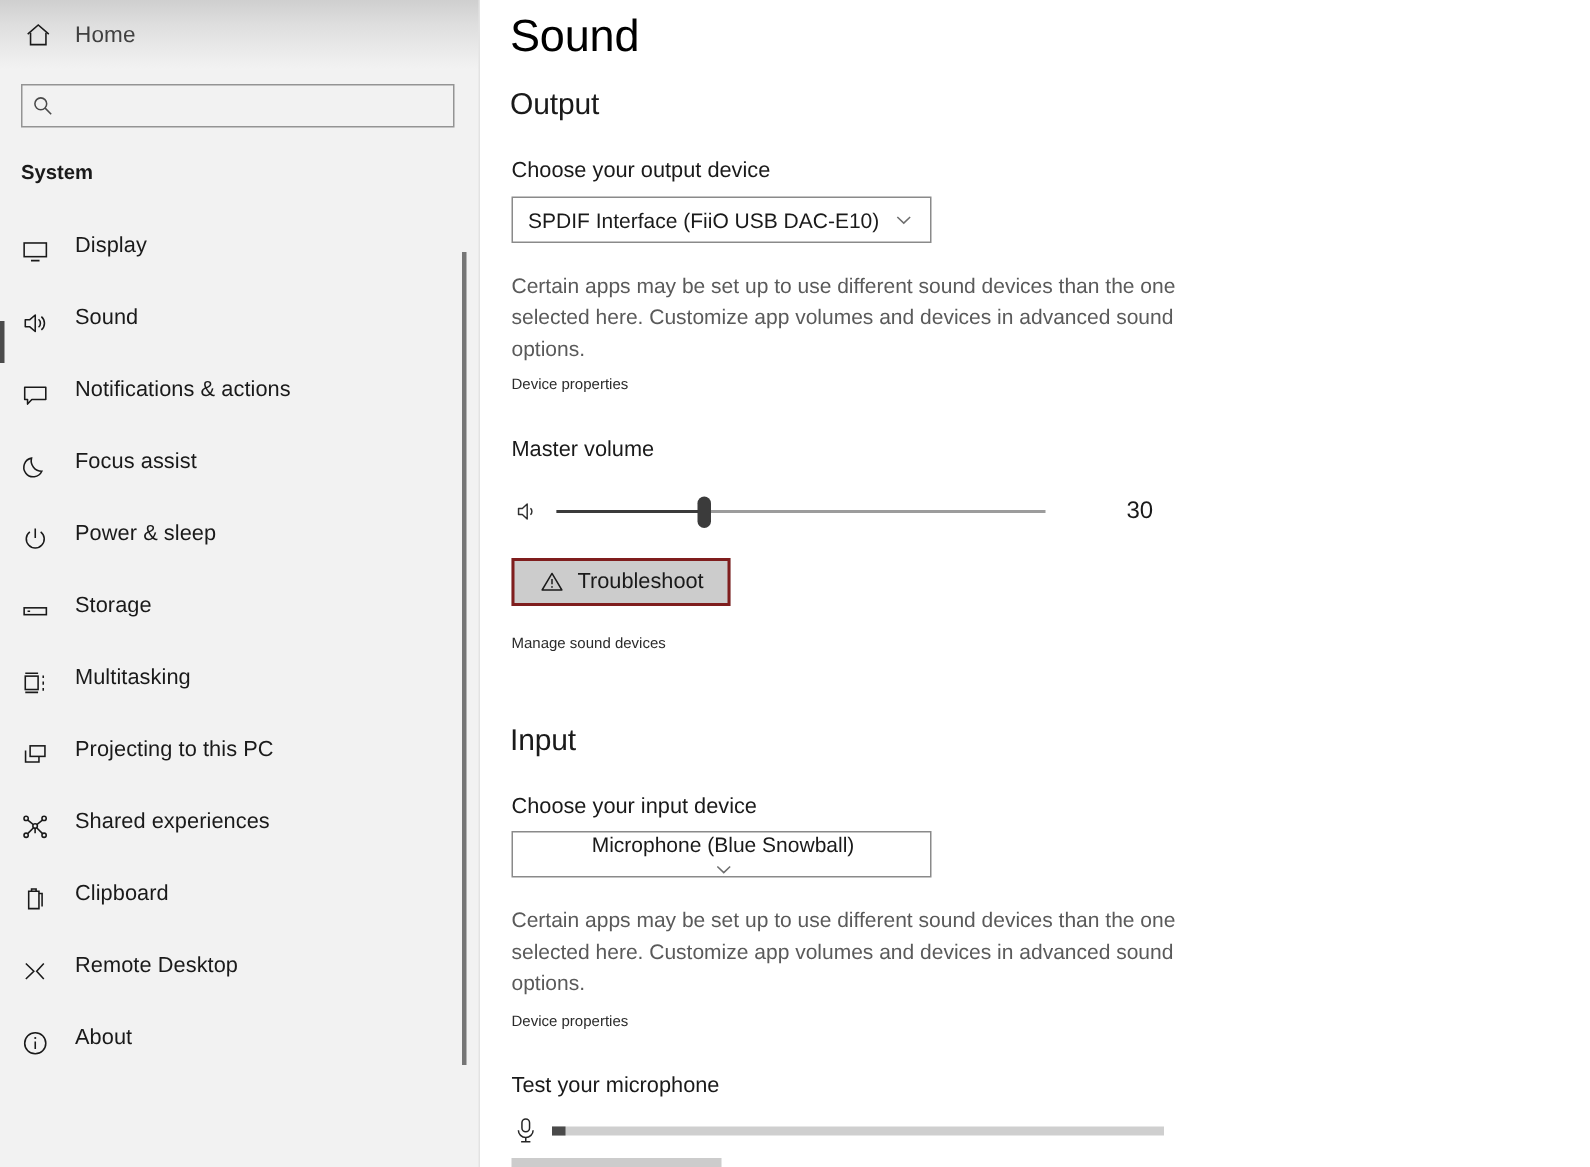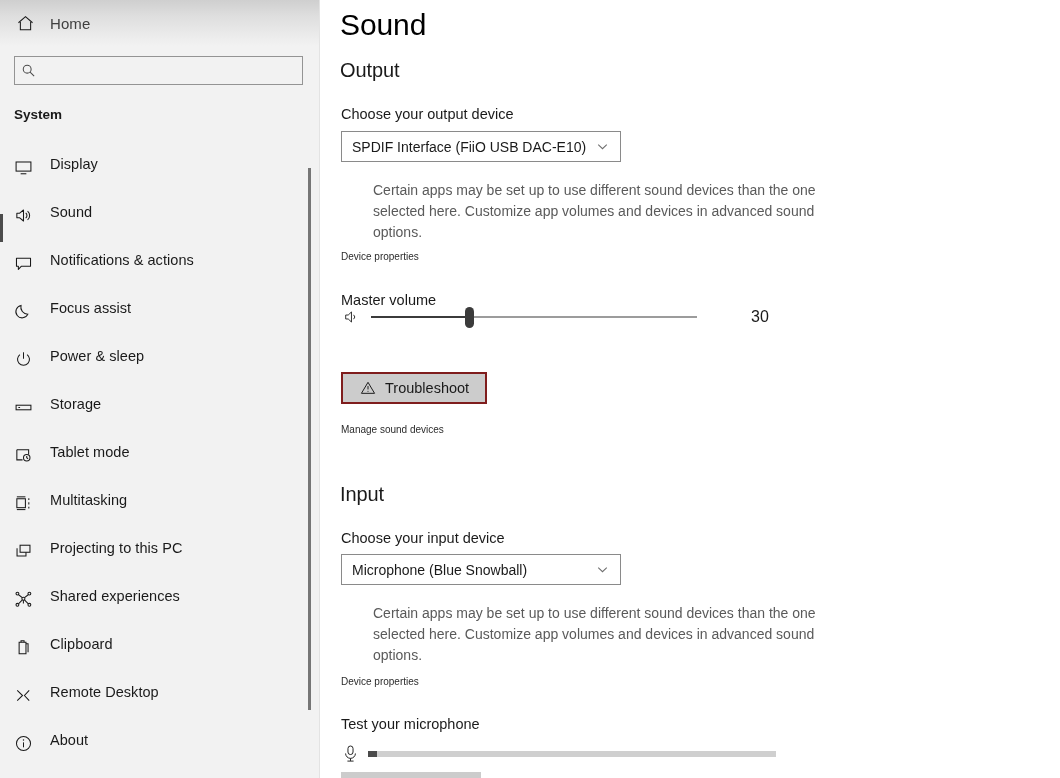--- a/index.html
+++ b/index.html
@@ -198,21 +198,20 @@
   }
   .field-label {
     font-size: 14.5px;
     color: #1a1a1a;
   }
   .body-text {
     font-size: 14px;
     color: #5a5a5a;
     line-height: 21px;
     width: 452px;
-    margin-left: 32px;
   }
   .link-text {
     font-size: 10px;
     color: #2b2b2b;
   }
 
   .combo {
     width: 280px;
     height: 31px;
     border: 1px solid #8a8a8a;
@@ -433,32 +432,20 @@
         <span class="accent"></span>
         <span class="nav-icon">
           <svg width="19" height="19" viewBox="0 0 20 20" fill="none" stroke="currentColor" stroke-width="1.1">
             <rect x="2.2" y="7.6" width="15.6" height="4.8"></rect>
             <path d="M4.6 10 H6.4"></path>
           </svg>
         </span>
         <span class="nav-label">Storage</span>
       </div>
 
-      <div class="nav-item">
-        <span class="accent"></span>
-        <span class="nav-icon">
-          <svg width="19" height="19" viewBox="0 0 20 20" fill="none" stroke="currentColor" stroke-width="1.1">
-            <path d="M3 4 H15.4 V9"></path>
-            <path d="M3 4 V14.6 H9"></path>
-            <circle cx="13.4" cy="12.4" r="3.4"></circle>
-            <path d="M13.4 10.6 V12.4 L14.8 13.4"></path>
-          </svg>
-        </span>
-        <span class="nav-label">Tablet mode</span>
-      </div>
 
       <div class="nav-item">
         <span class="accent"></span>
         <span class="nav-icon">
           <svg width="19" height="19" viewBox="0 0 20 20" fill="none" stroke="currentColor" stroke-width="1.1">
             <rect x="3" y="5" width="9" height="9.4"></rect>
             <path d="M3 3 H12"></path>
             <path d="M3 16.4 H12"></path>
             <path d="M15.6 4.6 V6.4"></path>
             <path d="M15.6 8.8 V11"></path>
@@ -557,21 +544,21 @@
         </svg>
       </span>
     </div>
 
     <div class="abs body-text" style="left:21px; top:180px;">Certain apps may be set up to use different sound devices than the one selected here. Customize app volumes and devices in advanced sound options.</div>
 
     <div class="abs link-text" style="left:21px; top:251px;">Device properties</div>
 
     <div class="abs field-label" style="left:21px; top:292px;">Master volume</div>
 
-    <div class="abs slider-row" style="left:21px; top:306px;">
+    <div class="abs slider-row" style="left:21px; top:330px;">
       <span class="spk-icon">
         <svg width="18" height="18" viewBox="0 0 20 20" fill="none" stroke="currentColor" stroke-width="1.1">
           <path d="M3 7.8 H5.8 L9.4 4.4 V15.6 L5.8 12.2 H3 Z" stroke-linejoin="round"></path>
           <path d="M11.8 7.6 A3.2 3.2 0 0 1 11.8 12.4"></path>
         </svg>
       </span>
       <span class="track">
         <span class="track-bg"></span>
         <span class="track-fill"></span>
         <span class="thumb"></span>
@@ -589,21 +576,21 @@
       </span>
       <span>Troubleshoot</span>
     </button>
 
     <div class="abs link-text" style="left:21px; top:424px;">Manage sound devices</div>
 
     <div class="abs section-head" style="left:20px; top:483px;">Input</div>
 
     <div class="abs field-label" style="left:21px; top:530px;">Choose your input device</div>
 
-    <div class="abs combo" style="left:21px; top:554px;">
+    <div class="abs combo" style="left:21px; top:554px;flex-direction:column;">
       <span class="combo-value">Microphone (Blue Snowball)</span>
       <span class="combo-chevron">
         <svg width="13" height="13" viewBox="0 0 14 14" fill="none" stroke="currentColor" stroke-width="1.1">
           <path d="M2.4 5 L7 9.4 L11.6 5"></path>
         </svg>
       </span>
     </div>
 
     <div class="abs body-text" style="left:21px; top:603px;">Certain apps may be set up to use different sound devices than the one selected here. Customize app volumes and devices in advanced sound options.</div>
 

